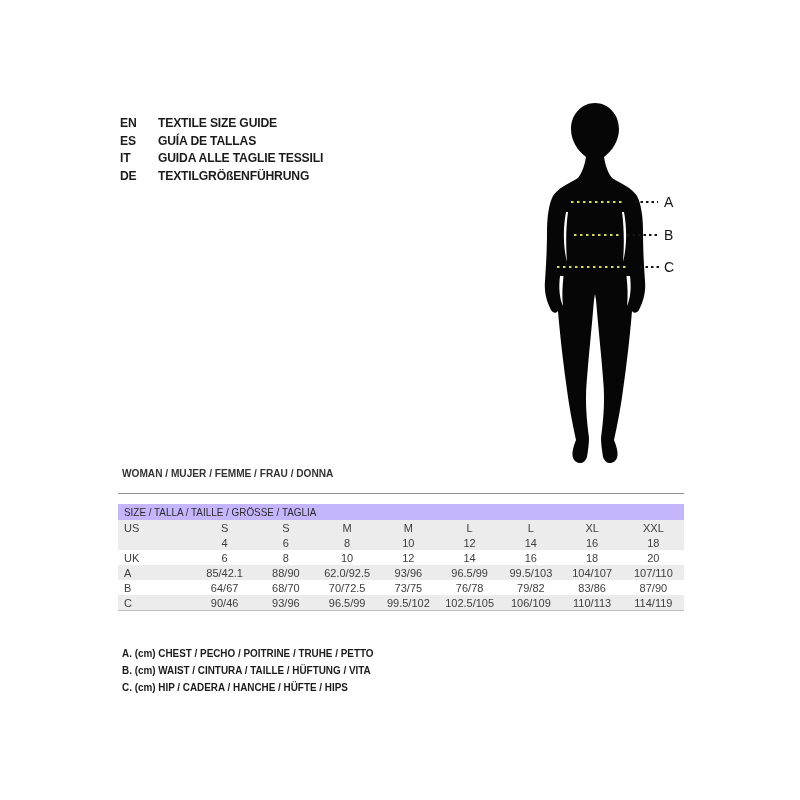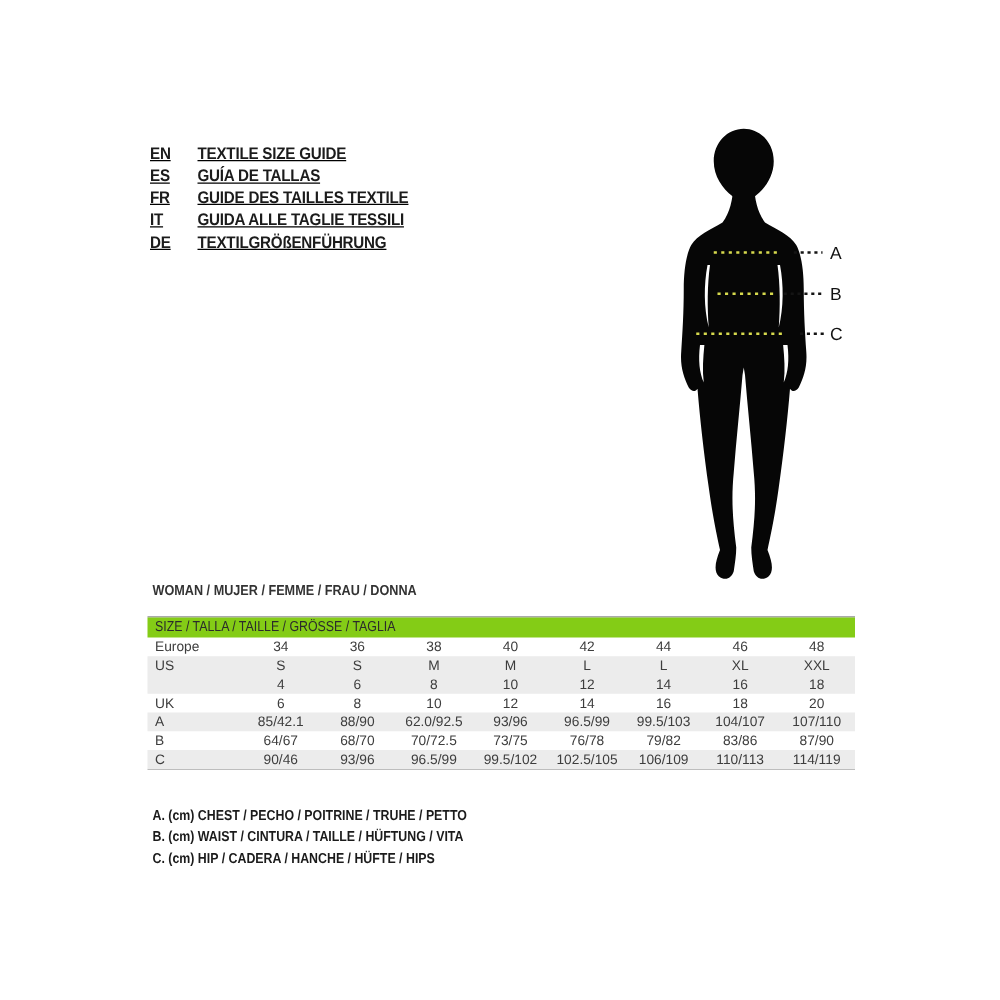--- a/index.html
+++ b/index.html
@@ -3,21 +3,21 @@
 <meta charset="utf-8">
 <style>
   html,body { margin:0; padding:0; background:#ffffff; }
   .canvas {
     position:relative; width:800px; height:800px; background:#ffffff;
     font-family:"Liberation Sans", sans-serif; overflow:hidden;
   }
 
   
   .langs { position:absolute; left:120px; top:114px; }
-  .lang-row { display:flex; height:17.6px; align-items:center;text-decoration:underline; }
+  .lang-row { display:flex; height:17.6px; align-items:center; }
   .lang-code, .lang-label {
     font-size:13.5px; font-weight:700; color:#1b1b1b; letter-spacing:-0.2px;
     transform:scaleX(0.9); transform-origin:0 50%; white-space:nowrap;
   }
   .lang-code { width:38px; flex:0 0 38px; }
 
   
   .figure-svg { position:absolute; left:540px; top:100px; }
   .figure-svg text { font-family:"Liberation Sans", sans-serif; font-size:14px; fill:#121212; }
 
@@ -55,24 +55,20 @@
 <div class="canvas">
 
   <div class="langs">
     <div class="lang-row">
       <span class="lang-code">EN</span>
       <span class="lang-label">TEXTILE SIZE GUIDE</span>
     </div>
     <div class="lang-row">
       <span class="lang-code">ES</span>
       <span class="lang-label">GUÍA DE TALLAS</span>
-    </div>
-    <div class="lang-row">
-      <span class="lang-code">FR</span>
-      <span class="lang-label">GUIDE DES TAILLES TEXTILE</span>
     </div>
     <div class="lang-row">
       <span class="lang-code">IT</span>
       <span class="lang-label">GUIDA ALLE TAGLIE TESSILI</span>
     </div>
     <div class="lang-row">
       <span class="lang-code">DE</span>
       <span class="lang-label">TEXTILGRÖßENFÜHRUNG</span>
     </div>
   </div>
@@ -136,35 +132,24 @@
     <g>
       <line x1="17" y1="167" x2="88" y2="167" stroke="#d6d94d" stroke-width="2" stroke-dasharray="2.5 3.5"></line>
       <line x1="100" y1="167" x2="119" y2="167" stroke="#141414" stroke-width="2" stroke-dasharray="2.5 3"></line>
       <text x="124" y="172">C</text>
     </g>
   </svg>
 
   <div class="section-title">WOMAN / MUJER / FEMME / FRAU / DONNA</div>
 
   <div class="size-table">
-    <div class="thead" style="background:#84cc16;">
+    <div class="thead" style="background:#c4b5fd;margin-top:10px;">
       <span class="thead-text">SIZE / TALLA / TAILLE / GRÖSSE / TAGLIA</span>
     </div>
 
-    <div class="trow">
-      <div class="tc lbl">Europe</div>
-      <div class="tc">34</div>
-      <div class="tc">36</div>
-      <div class="tc">38</div>
-      <div class="tc">40</div>
-      <div class="tc">42</div>
-      <div class="tc">44</div>
-      <div class="tc">46</div>
-      <div class="tc">48</div>
-    </div>
 
     <div class="trow" style="background:#ececec;">
       <div class="tc lbl">US</div>
       <div class="tc">S</div>
       <div class="tc">S</div>
       <div class="tc">M</div>
       <div class="tc">M</div>
       <div class="tc">L</div>
       <div class="tc">L</div>
       <div class="tc">XL</div>

